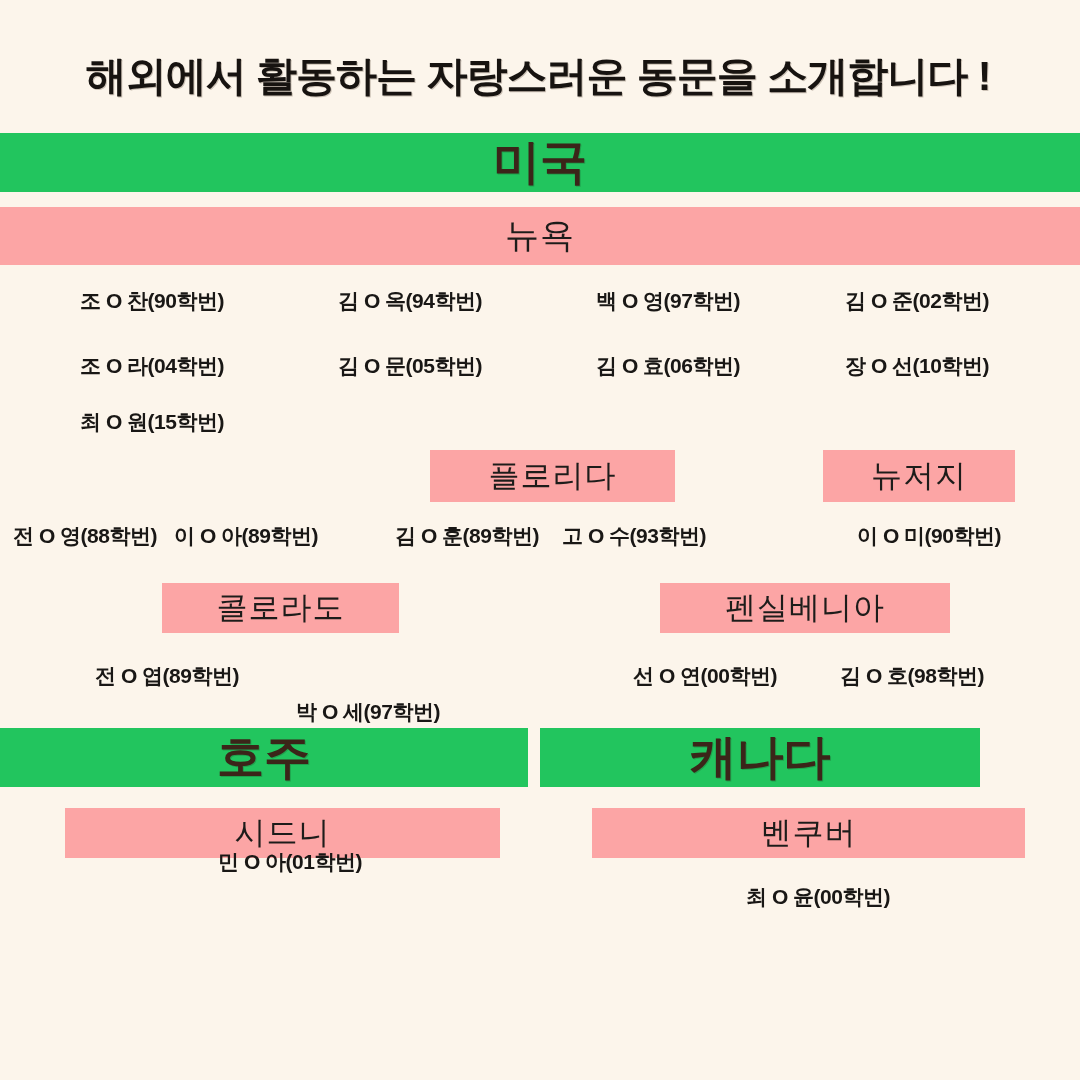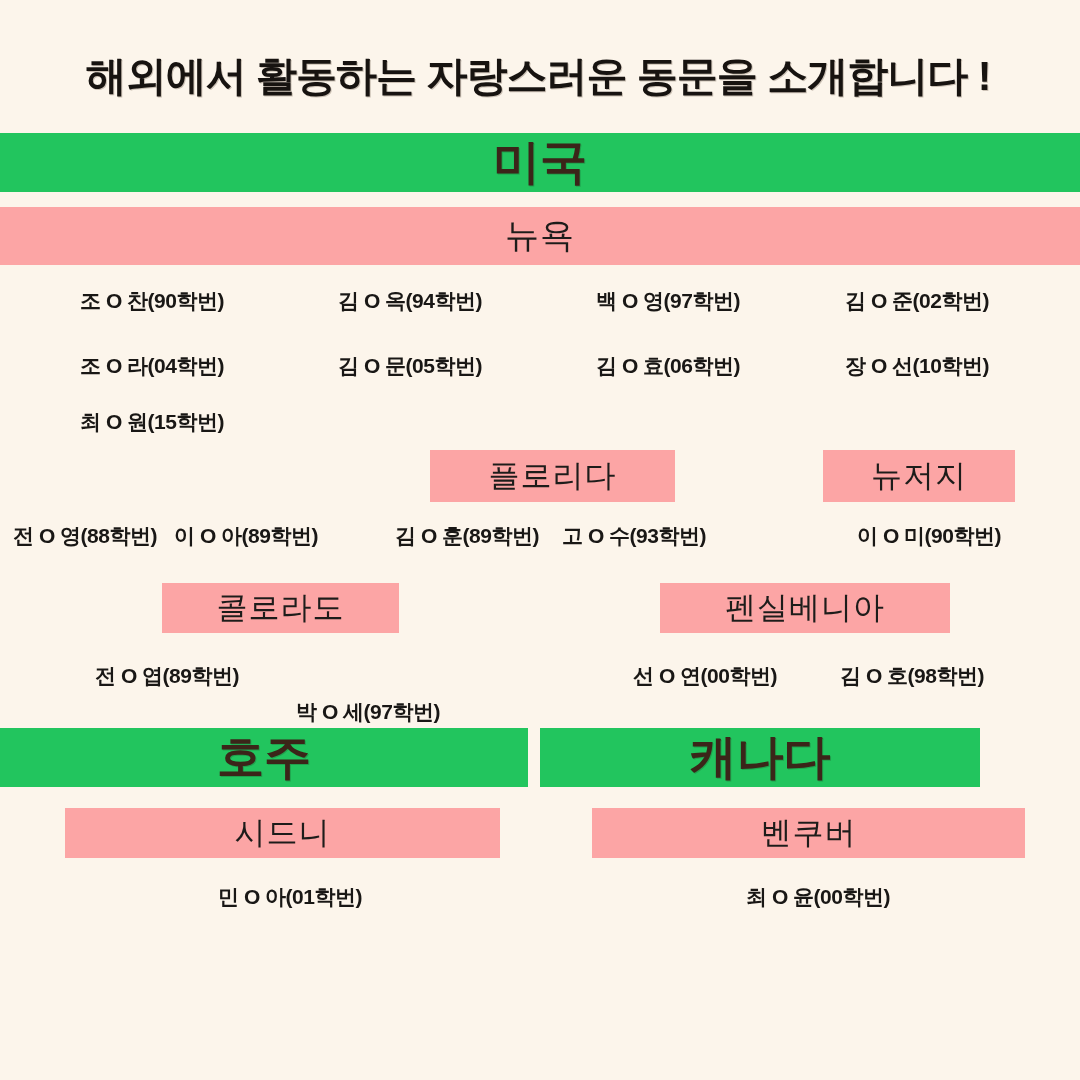--- a/index.html
+++ b/index.html
@@ -124,16 +124,16 @@
     <span class="country-label">캐나다</span>
   </div>
 
   <div class="region-box" style="left:65px; top:808px; width:435px; height:50px;">
     <span class="region-label">시드니</span>
   </div>
   <div class="region-box" style="left:592px; top:808px; width:433px; height:50px;">
     <span class="region-label">벤쿠버</span>
   </div>
 
-  <span class="name" style="left:290px; top:897px;">민 O 아(01학번)</span>
+  <span class="name" style="left:290px; top:862px;">민 O 아(01학번)</span>
   <span class="name" style="left:790px; top:897px;margin-left:28px;">최 O 윤(00학번)</span>
 
 </div>
 
 </body></html>

